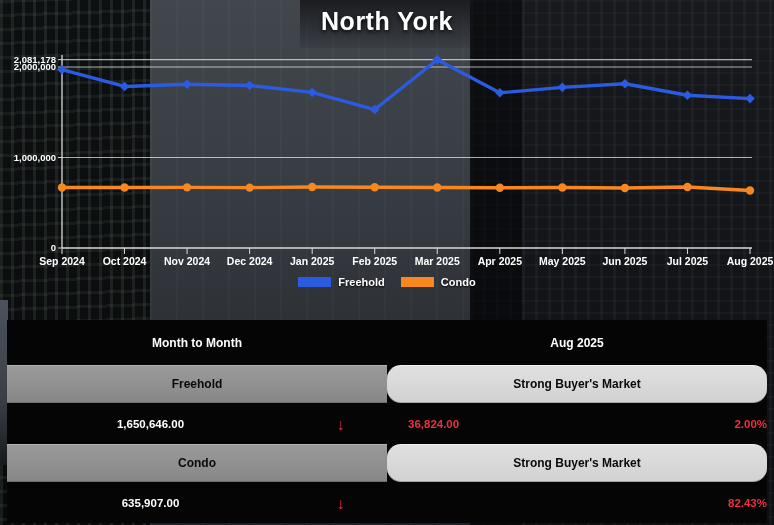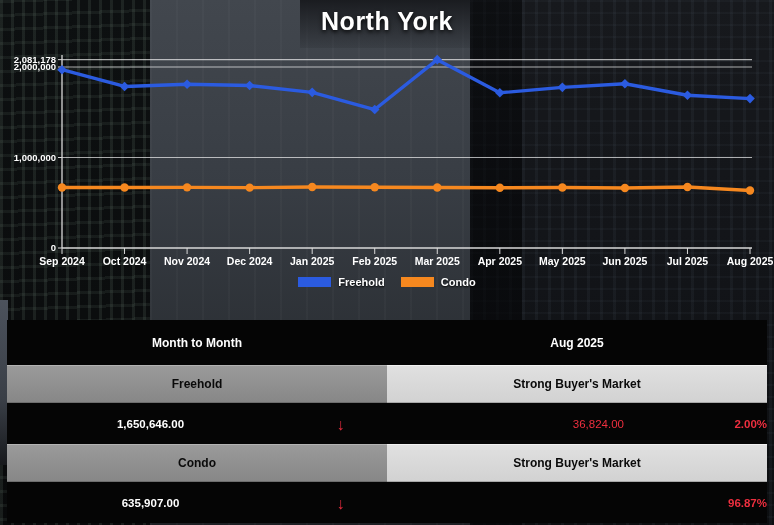--- a/index.html
+++ b/index.html
@@ -74,34 +74,34 @@
   .t-label .cat{
     width:380px;display:flex;align-items:center;justify-content:center;
     background:linear-gradient(180deg,#9a9a9a,#878787);
     border-top:1px solid #b3b3b3;border-bottom:1px solid #6e6e6e;
     color:#0a0a0a;font-size:12px;font-weight:bold;box-sizing:border-box;
   }
   .t-label .status{
     flex:1;display:flex;align-items:center;justify-content:center;
     background:linear-gradient(180deg,#e0e0e0,#d2d2d2);
     border-top:1px solid #f2f2f2;border-bottom:1px solid #a8a8a8;
-    color:#0a0a0a;font-size:12px;font-weight:bold;box-sizing:border-box;
+    color:#0a0a0a;font-size:12px;font-weight:bold;box-sizing:border-box;border-radius:14px;
   }
   .t-data{height:41px;background:#050505;align-items:center;}
   .t-data .price{
     width:273px;text-align:center;color:#ffffff;
     font-size:11.5px;font-weight:bold;padding-left:7px;
   }
   .t-data .trend{
     width:107px;text-align:center;color:#e22b3d;
     font-size:16px;font-weight:bold;transform:translateY(1px);
   }
   .t-data .amount{
-    width:230px;text-align:right;padding-left:14px;color:#ee2f3f;
-    font-size:11.5px;font-weight:normal;box-sizing:border-box;
+    width:230px;text-align:left;padding-left:14px;color:#ee2f3f;
+    font-size:11.5px;font-weight:bold;box-sizing:border-box;
   }
   .t-data .pct{
     flex:1;text-align:right;color:#ee2f3f;
     font-size:11.5px;font-weight:bold;box-sizing:border-box;
   }
 </style>
 </head>
 <body>
 
 <div class="bg">
@@ -213,16 +213,16 @@
   </div>
 
   <div class="t-row t-label">
     <div class="cat">Condo</div>
     <div class="status">Strong Buyer's Market</div>
   </div>
 
   <div class="t-row t-data">
     <div class="price">635,907.00</div>
     <div class="trend">↓</div>
-    <div class="pct">96.87%</div>
+    <div class="pct">82.43%</div>
   </div>
 
 </div>
 
 </body></html>

